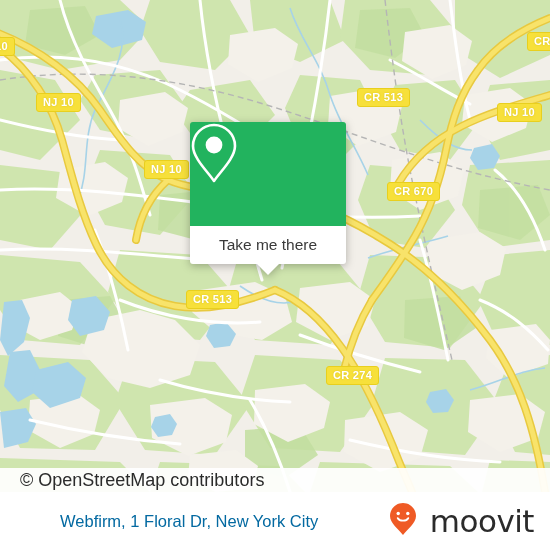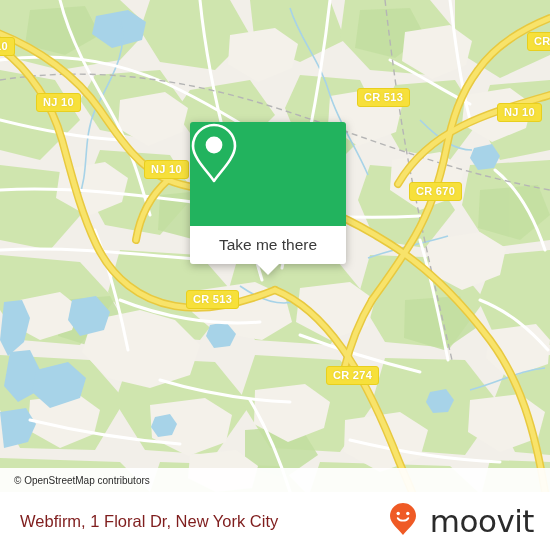--- a/index.html
+++ b/index.html
@@ -100,45 +100,46 @@
     position: absolute;
     left: 0;
     top: 468px;
     height: 24px;
     width: 550px;
     background: rgba(255,255,255,0.93);
     display: flex;
     align-items: center;
   }
   #attribution-text {
-    font-size: 10px;
+    font-size: 18px;
     color: #2b2b2b;
-    padding-left: 14px;
+    padding-left: 20px;
     font-family: "Liberation Sans", sans-serif;
   }
 
   
   #bottombar {
     position: absolute;
     left: 0;
     top: 492px;
     width: 550px;
     height: 58px;
     background: #ffffff;
     display: flex;
     align-items: center;
     justify-content: space-between;
     box-sizing: border-box;
     padding: 0 16px 0 20px;
   }
   #place-label {
     font-size: 16.5px;
-    color: #7f1d1d;
+    color: #0369a1;
     font-family: "Liberation Sans", sans-serif;
     white-space: nowrap;
+    margin-left: 40px;
   }
   #brand {
     display: flex;
     align-items: center;
     gap: 12px;
   }
   #brand-wordmark {
     font-size: 31px;
     color: #2b2b2b;
     font-family: "DejaVu Sans", sans-serif;
@@ -298,21 +299,21 @@
 
       </g>
     </svg>
 
     <div id="shield-layer">
         <div class="shield" style="left: 36px; top: 93px;">NJ 10</div>
         <div class="shield" style="left: 144px; top: 160px;">NJ 10</div>
         <div class="shield" style="left: 497px; top: 103px;">NJ 10</div>
         <div class="shield" style="left: 357px; top: 88px;">CR 513</div>
         <div class="shield" style="left: 186px; top: 290px;">CR 513</div>
-        <div class="shield" style="left: 409px; top: 182px;">CR 670</div>
+        <div class="shield" style="left: 387px; top: 182px;">CR 670</div>
         <div class="shield" style="left: 326px; top: 366px;">CR 274</div>
         <div class="shield" style="left: 527px; top: 32px;">CR</div>
         <div class="shield" style="left: -12px; top: 37px;">10</div>
       </div>
 
     <div id="popup">
       <div id="popup-body">
         <span>
           <svg width="48" height="62" viewBox="0 0 48 62" xmlns="http://www.w3.org/2000/svg">
             <path d="M24 3 C12.4 3 3 12.4 3 24 C3 36 18 50 24 59 C30 50 45 36 45 24 C45 12.4 35.6 3 24 3 Z" fill="none" stroke="#ffffff" stroke-width="2.6" stroke-linejoin="round"></path>

